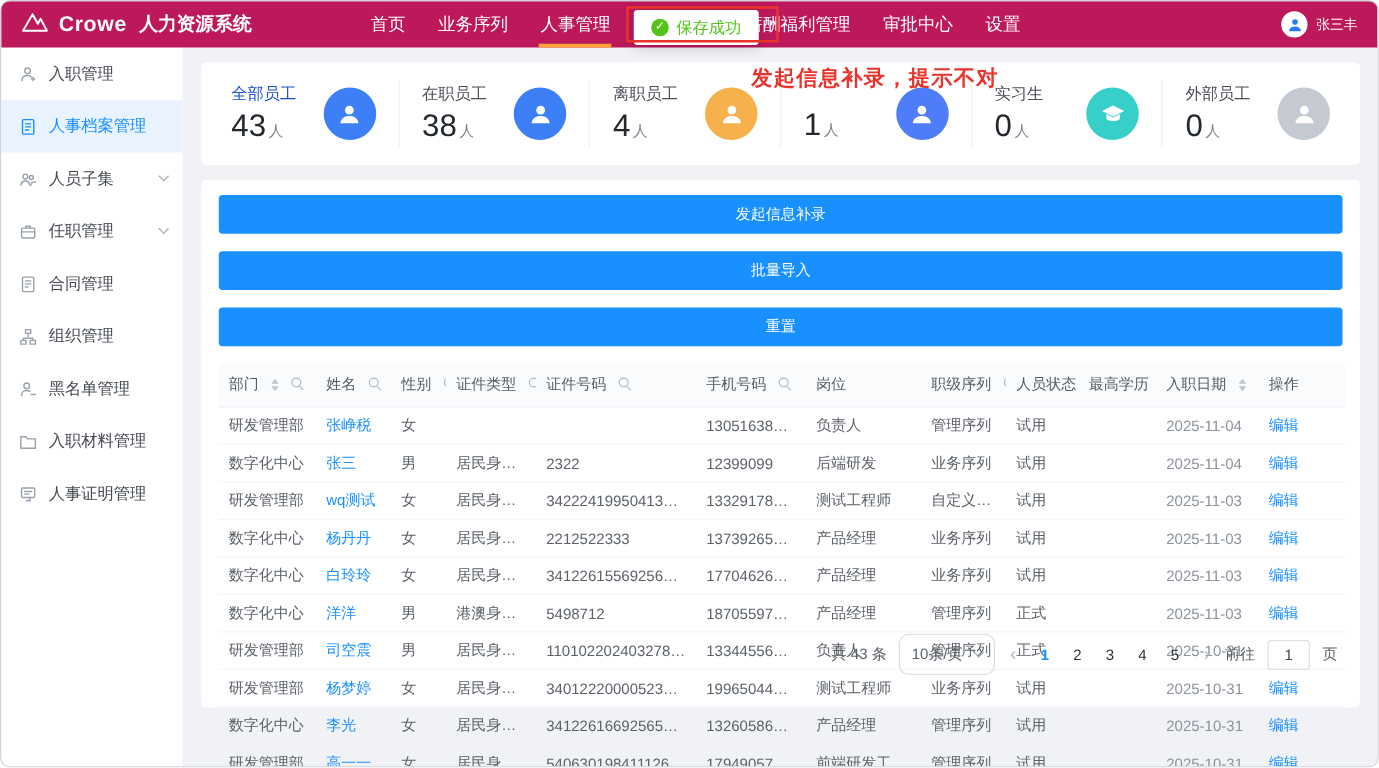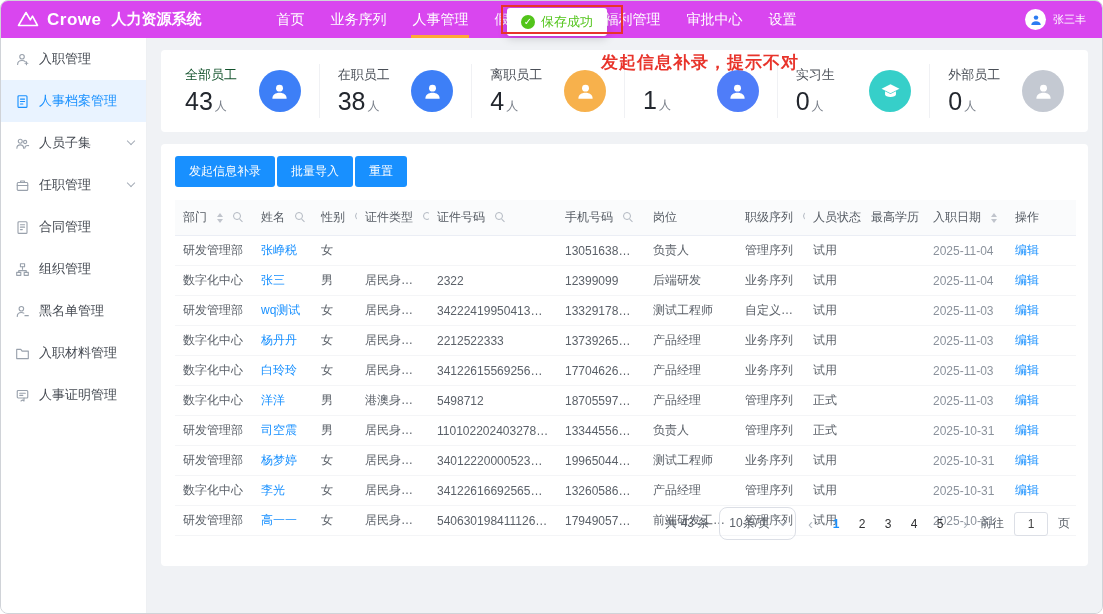--- a/index.html
+++ b/index.html
@@ -1,21 +1,21 @@
 <!DOCTYPE html>
 <html><head>
 <meta charset="utf-8">
 <style>
   * { box-sizing: border-box; margin: 0; padding: 0; }
   html,body { width: 1103px; height: 614px; }
   body { font-family: "Liberation Sans", "DejaVu Sans", sans-serif; background: #ffffff; }
   .window { position: relative; width: 1103px; height: 614px; border: 1px solid #d0d3d8; border-radius: 8px; overflow: hidden; background: #f0f2f5; }
 
   
-  .navbar { position: absolute; top: 0; left: 0; right: 0; height: 37px; background: #d946ef; display: flex; align-items: center; padding: 0 16px; color: #fff; z-index: 30; }
+  .navbar { position: absolute; top: 0; left: 0; right: 0; height: 37px; background: #be185d; display: flex; align-items: center; padding: 0 16px; color: #fff; z-index: 30; gap: 20px; }
   .logo { display: flex; align-items: center; gap: 8px; }
   .logo-text { font-size: 17px; font-weight: bold; letter-spacing: .5px; }
   .app-name { font-size: 15px; font-weight: bold; margin-left: 2px; }
   .nav-items { display: flex; margin-left: 62px; height: 100%; }
   .nav-item { padding: 0 13px; line-height: 37px; font-size: 14px; cursor: pointer; position: relative; white-space: nowrap; }
   .nav-item.active::after { content: ''; position: absolute; left: 12px; right: 12px; bottom: 0; height: 3px; background: #ffa837; }
   .user { margin-left: auto; display: flex; align-items: center; gap: 7px; font-size: 11px; }
   .avatar { width: 21px; height: 21px; border-radius: 50%; background: #fff; display: flex; align-items: center; justify-content: center; }
 
   
@@ -37,21 +37,21 @@
 
   .stats-card { background: #fff; border-radius: 4px; height: 82px; display: flex; align-items: center; padding: 0 6px; }
   .stat { flex: 1; display: flex; align-items: center; justify-content: space-between; padding: 0 18px; height: 54px; border-right: 1px solid #f0f1f4; min-width: 0; }
   .stat:last-child { border-right: none; }
   .stat-label { font-size: 13px; color: #4a4f57; margin-bottom: 3px; white-space: nowrap; min-height: 15px; }
   .stat-value { font-size: 25px; color: #23272e; font-weight: 500; }
   .stat-unit { font-size: 12px; color: #7c828c; margin-left: 2px; }
   .stat-icon { width: 42px; height: 42px; border-radius: 50%; display: flex; align-items: center; justify-content: center; flex: none; }
 
   .table-card { background: #fff; border-radius: 4px; margin-top: 12px; padding: 12px 14px; height: 422px; position: relative; }
-  .toolbar { display: flex; gap: 2px; margin-bottom: 13px; }
+  .toolbar { display: flex; gap: 14px; margin-bottom: 13px; flex-direction: column; }
   .btn-primary { background: #1890ff; color: #fff; border: none; border-radius: 3px; padding: 7px 14px; font-size: 12px; cursor: pointer; font-family: inherit; white-space: nowrap; }
 
   table { width: 901px; border-collapse: collapse; font-size: 12px; table-layout: fixed; }
   thead th { background: #fafbfc; color: #555b63; font-weight: normal; text-align: left; padding: 9px 8px; border-bottom: 1px solid #ebeef5; white-space: nowrap; overflow: hidden; }
   tbody td { padding: 6px 8px; color: #5b6169; border-bottom: 1px solid #f4f5f7; white-space: nowrap; overflow: hidden; text-overflow: ellipsis; }
   .link { color: #1890ff; cursor: pointer; }
   .muted { color: #8b929c; }
   .th-wrap { display: flex; align-items: center; gap: 10px; }
   .sorter { display: inline-flex; flex-direction: column; gap: 2px; cursor: pointer; flex: none; }
   .sorter i { display: block; width: 0; height: 0; border-left: 3.5px solid transparent; border-right: 3.5px solid transparent; }
@@ -199,21 +199,21 @@
           </svg>
         </span>
         <span class="side-label">人事证明管理</span>
       </div>
     </aside>
 
   <main class="main">
     <section class="stats-card" id="stats-row">
         <div class="stat">
           <div class="stat-info">
-            <div class="stat-label" style="color: #14532d;">全部员工</div>
+            <div class="stat-label" style="color: #1d4ed8;">全部员工</div>
             <div class="stat-valrow"><span class="stat-value">43</span><span class="stat-unit">人</span></div>
           </div>
           <div class="stat-icon" style="background: rgb(61, 127, 247);">
             <svg viewBox="0 0 20 20" width="21" height="21" fill="#fff">
               <circle cx="10" cy="6.8" r="3.3"></circle>
               <path d="M3.2 16.8c0-3.5 3-5.5 6.8-5.5s6.8 2 6.8 5.5z"></path>
             </svg>
           </div>
         </div>
         <div class="stat">

